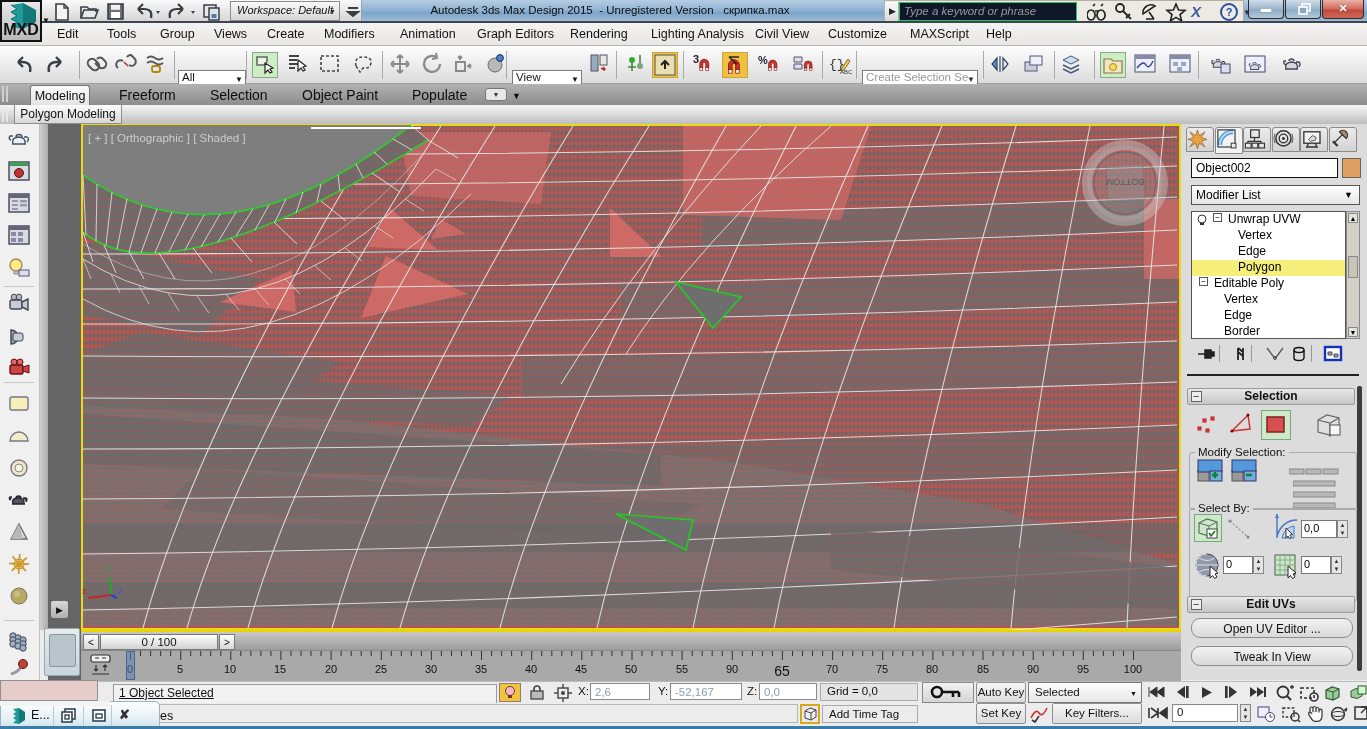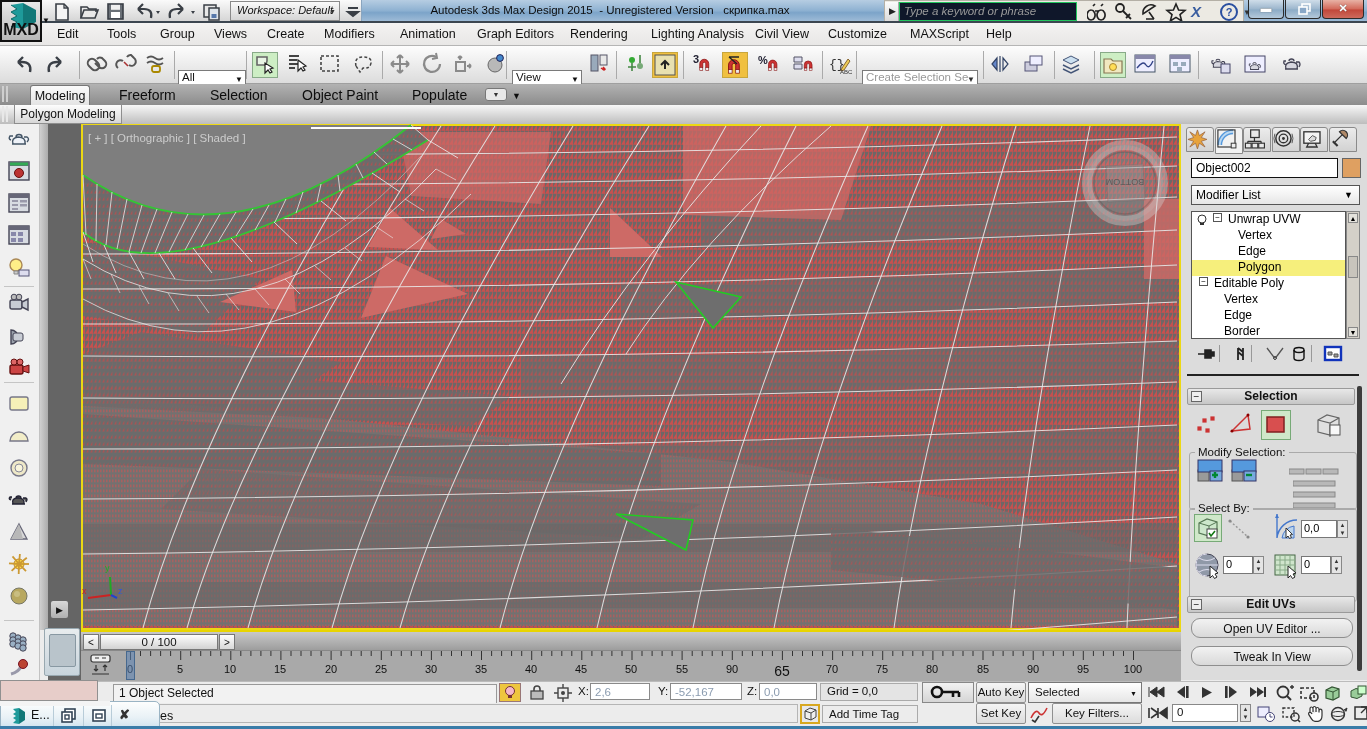--- a/index.html
+++ b/index.html
@@ -911,21 +911,21 @@
     <div style="position:absolute;left:739px;top:12px;width:24px;text-align:center;font-size:11px;color:#111;">70</div>
     <div style="position:absolute;left:789px;top:12px;width:24px;text-align:center;font-size:11px;color:#111;">75</div>
     <div style="position:absolute;left:839px;top:12px;width:24px;text-align:center;font-size:11px;color:#111;">80</div>
     <div style="position:absolute;left:890px;top:12px;width:24px;text-align:center;font-size:11px;color:#111;">85</div>
     <div style="position:absolute;left:940px;top:12px;width:24px;text-align:center;font-size:11px;color:#111;">90</div>
     <div style="position:absolute;left:990px;top:12px;width:24px;text-align:center;font-size:11px;color:#111;">95</div>
     <div style="position:absolute;left:1040px;top:12px;width:24px;text-align:center;font-size:11px;color:#111;">100</div>
     <div style="position:absolute;left:45px;top:0px;width:9px;height:29px;background:rgba(90,130,180,0.55);border:1px solid #46688e;"></div>
   </div>
 <div class="abs" id="statusrow1">
-    <div style="position:absolute;left:113px;top:2px;width:384px;height:26px;border:1px solid #999;background:#f2f2f2;font-size:12px;color:#111;padding:1px 0 0 5px;">1 Object Selected</div>
+    <div style="position:absolute;left:113px;top:2px;width:384px;height:26px;border:1px solid #999;background:#f2f2f2;font-size:12px;color:#111;padding:1px 0 0 5px;text-decoration:underline;">1 Object Selected</div>
     <div style="position:absolute;left:499px;top:1px;width:22px;height:19px;background:#eec63e;border:1px solid #977;"><svg width="20" height="17" style="">
         <circle cx="10" cy="7" r="4.5" fill="#f4b8c8" stroke="#733"></circle>
         <path d="M8,11 h4 v3 h-4 z" fill="#733"></path>
       </svg></div>
     <div style="position:absolute;left:527px;top:1px;width:22px;height:19px;"><svg width="20" height="19" style="">
         <rect x="4" y="8" width="12" height="8" fill="#bbb" stroke="#444" stroke-width="1.3"></rect>
         <path d="M7,8 v-2 a3,3 0 0 1 6,0 v2" fill="none" stroke="#444" stroke-width="1.6"></path>
       </svg></div>
     <div style="position:absolute;left:553px;top:1px;width:22px;height:19px;"><svg width="20" height="19" style="">
         <rect x="5" y="5" width="10" height="10" fill="none" stroke="#444" stroke-width="1.4"></rect>

